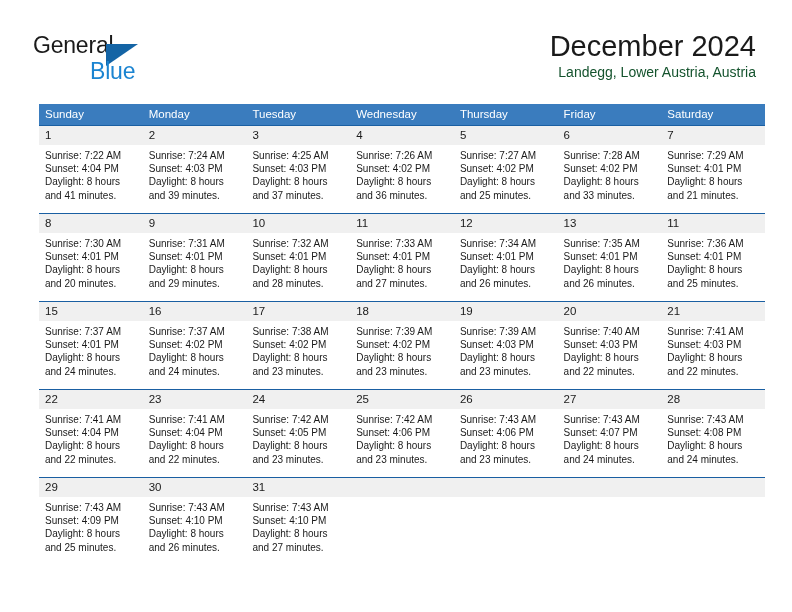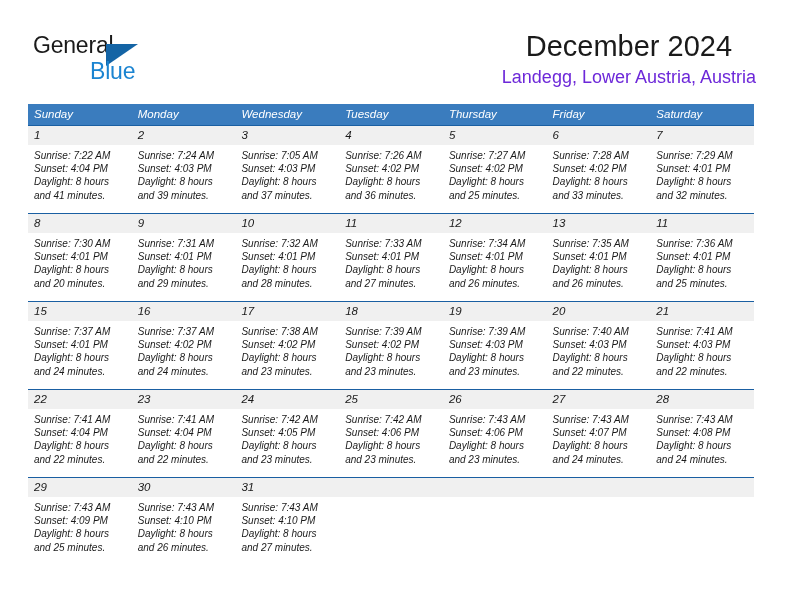--- a/index.html
+++ b/index.html
@@ -75,34 +75,32 @@
     text-align: right;
   }
   .cal-title {
     font-size: 29px;
     line-height: 34px;
     color: #1a1a1a;
     white-space: nowrap;
     text-align: center;
   }
   .cal-subtitle {
-    margin-top: 5px;
-    font-size: 18px;
+    font-size: 14px;
     line-height: 18px;
-    color: #6d28d9;
+    color: #14532d;
     white-space: nowrap;
   }
 
   
   .calendar {
     position: absolute;
-    left: 28px;
+    left: 39px;
     top: 104px;
     width: 726px;
-    font-style: italic;
   }
 
   .weekday-row {
     display: flex;
     background: #3a7cbe;
     height: 21px;
   }
   .weekday-cell {
     flex: 1 1 0;
     box-sizing: border-box;
@@ -183,22 +181,22 @@
       <div class="cal-subtitle">Landegg, Lower Austria, Austria</div>
     </div>
 
   </div>
 
   <div class="calendar">
 
     <div class="weekday-row">
       <div class="weekday-cell">Sunday</div>
       <div class="weekday-cell">Monday</div>
+      <div class="weekday-cell">Tuesday</div>
       <div class="weekday-cell">Wednesday</div>
-      <div class="weekday-cell">Tuesday</div>
       <div class="weekday-cell">Thursday</div>
       <div class="weekday-cell">Friday</div>
       <div class="weekday-cell">Saturday</div>
     </div>
 
     <div class="week-row">
       <div class="week-band"></div>
       <div class="week-cells">
         <div class="day-cell">
           <div class="day-number">1</div>
@@ -214,21 +212,21 @@
           <div class="day-info">
             <div>Sunrise: 7:24 AM</div>
             <div>Sunset: 4:03 PM</div>
             <div>Daylight: 8 hours</div>
             <div>and 39 minutes.</div>
           </div>
         </div>
         <div class="day-cell">
           <div class="day-number">3</div>
           <div class="day-info">
-            <div>Sunrise: 7:05 AM</div>
+            <div>Sunrise: 4:25 AM</div>
             <div>Sunset: 4:03 PM</div>
             <div>Daylight: 8 hours</div>
             <div>and 37 minutes.</div>
           </div>
         </div>
         <div class="day-cell">
           <div class="day-number">4</div>
           <div class="day-info">
             <div>Sunrise: 7:26 AM</div>
             <div>Sunset: 4:02 PM</div>
@@ -253,21 +251,21 @@
             <div>Daylight: 8 hours</div>
             <div>and 33 minutes.</div>
           </div>
         </div>
         <div class="day-cell">
           <div class="day-number">7</div>
           <div class="day-info">
             <div>Sunrise: 7:29 AM</div>
             <div>Sunset: 4:01 PM</div>
             <div>Daylight: 8 hours</div>
-            <div>and 32 minutes.</div>
+            <div>and 21 minutes.</div>
           </div>
         </div>
       </div>
     </div>
 
     <div class="week-row">
       <div class="week-band"></div>
       <div class="week-cells">
         <div class="day-cell">
           <div class="day-number">8</div>

